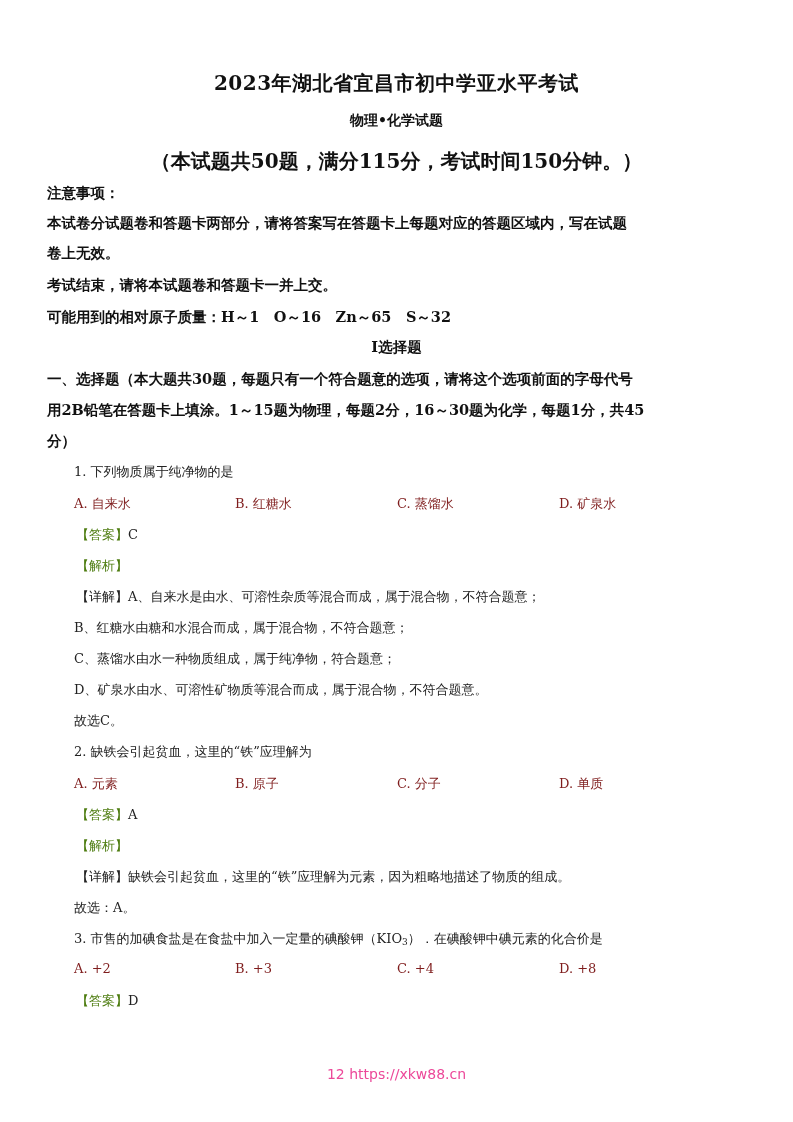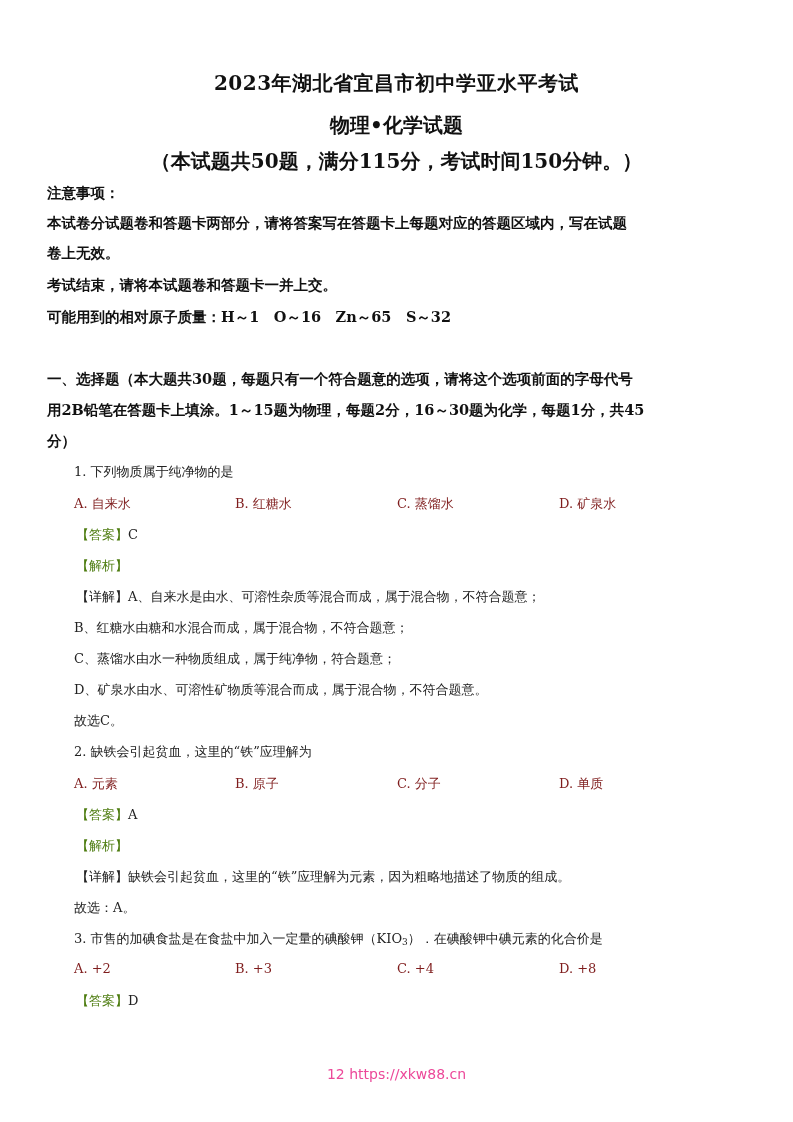--- a/index.html
+++ b/index.html
@@ -1,21 +1,21 @@
 <!DOCTYPE html>
 <html><head>
 <meta charset="utf-8">
 <style>
   html, body { margin:0; padding:0; background:#ffffff; }
   body { width:793px; height:1122px; position:relative; overflow:hidden; color:#111; font-family:"DejaVu Serif","Liberation Serif",serif; }
   .page { position:absolute; left:0; top:0; width:793px; height:1122px; }
   .ln { position:absolute; white-space:nowrap; }
   .center { left:0; width:793px; text-align:center; }
   .title { top:70px; font-size:20px; font-weight:bold; letter-spacing:0.5px; }
-  .subtitle { top:112px; font-size:20px; font-weight:bold; }
+  .subtitle { top:112px; font-size:14px; font-weight:bold; }
   .info { top:148px; font-size:20px; font-weight:bold; }
   .bold { font-weight:bold; font-size:14.5px; left:47px; }
   .sec { font-weight:bold; font-size:14.5px; }
   .body { font-size:13px; left:74px; color:#222; }
   .opt { position:absolute; font-size:13px; color:#7f1d1d; }
   .tag { color:#4d7c0f; }
   .footer { top:1066px; font-family:"DejaVu Sans","Liberation Sans",sans-serif; font-size:14px; color:#ec4899; }
   sub { font-size:9px; vertical-align:-2px; }
 </style>
 </head>
@@ -25,20 +25,21 @@
   <div class="ln center title">2023年湖北省宜昌市初中学亚水平考试</div>
   <div class="ln center subtitle">物理•化学试题</div>
   <div class="ln center info">（本试题共50题，满分115分，考试时间150分钟。）</div>
 
   <div class="ln bold" style="top:184px">注意事项：</div>
   <div class="ln bold" style="top:214px">本试卷分试题卷和答题卡两部分，请将答案写在答题卡上每题对应的答题区域内，写在试题</div>
   <div class="ln bold" style="top:244px">卷上无效。</div>
   <div class="ln bold" style="top:276px">考试结束，请将本试题卷和答题卡一并上交。</div>
   <div class="ln bold" style="top:308px">可能用到的相对原子质量：H～1　O～16　Zn～65　S～32</div>
 
+  <div class="ln center sec" style="top:338px">Ⅰ选择题</div>
   <div class="ln bold" style="top:370px">一、选择题（本大题共30题，每题只有一个符合题意的选项，请将这个选项前面的字母代号</div>
   <div class="ln bold" style="top:401px">用2B铅笔在答题卡上填涂。1～15题为物理，每题2分，16～30题为化学，每题1分，共45</div>
   <div class="ln bold" style="top:432px">分）</div>
 
   <div class="ln body" style="top:463px">1. 下列物质属于纯净物的是</div>
   <div class="opt" style="top:495px;left:74px">A. 自来水</div>
   <div class="opt" style="top:495px;left:235px">B. 红糖水</div>
   <div class="opt" style="top:495px;left:397px">C. 蒸馏水</div>
   <div class="opt" style="top:495px;left:559px">D. 矿泉水</div>
   <div class="ln body" style="top:526px;left:76px"><span class="tag">【答案】</span><span>C</span></div>

